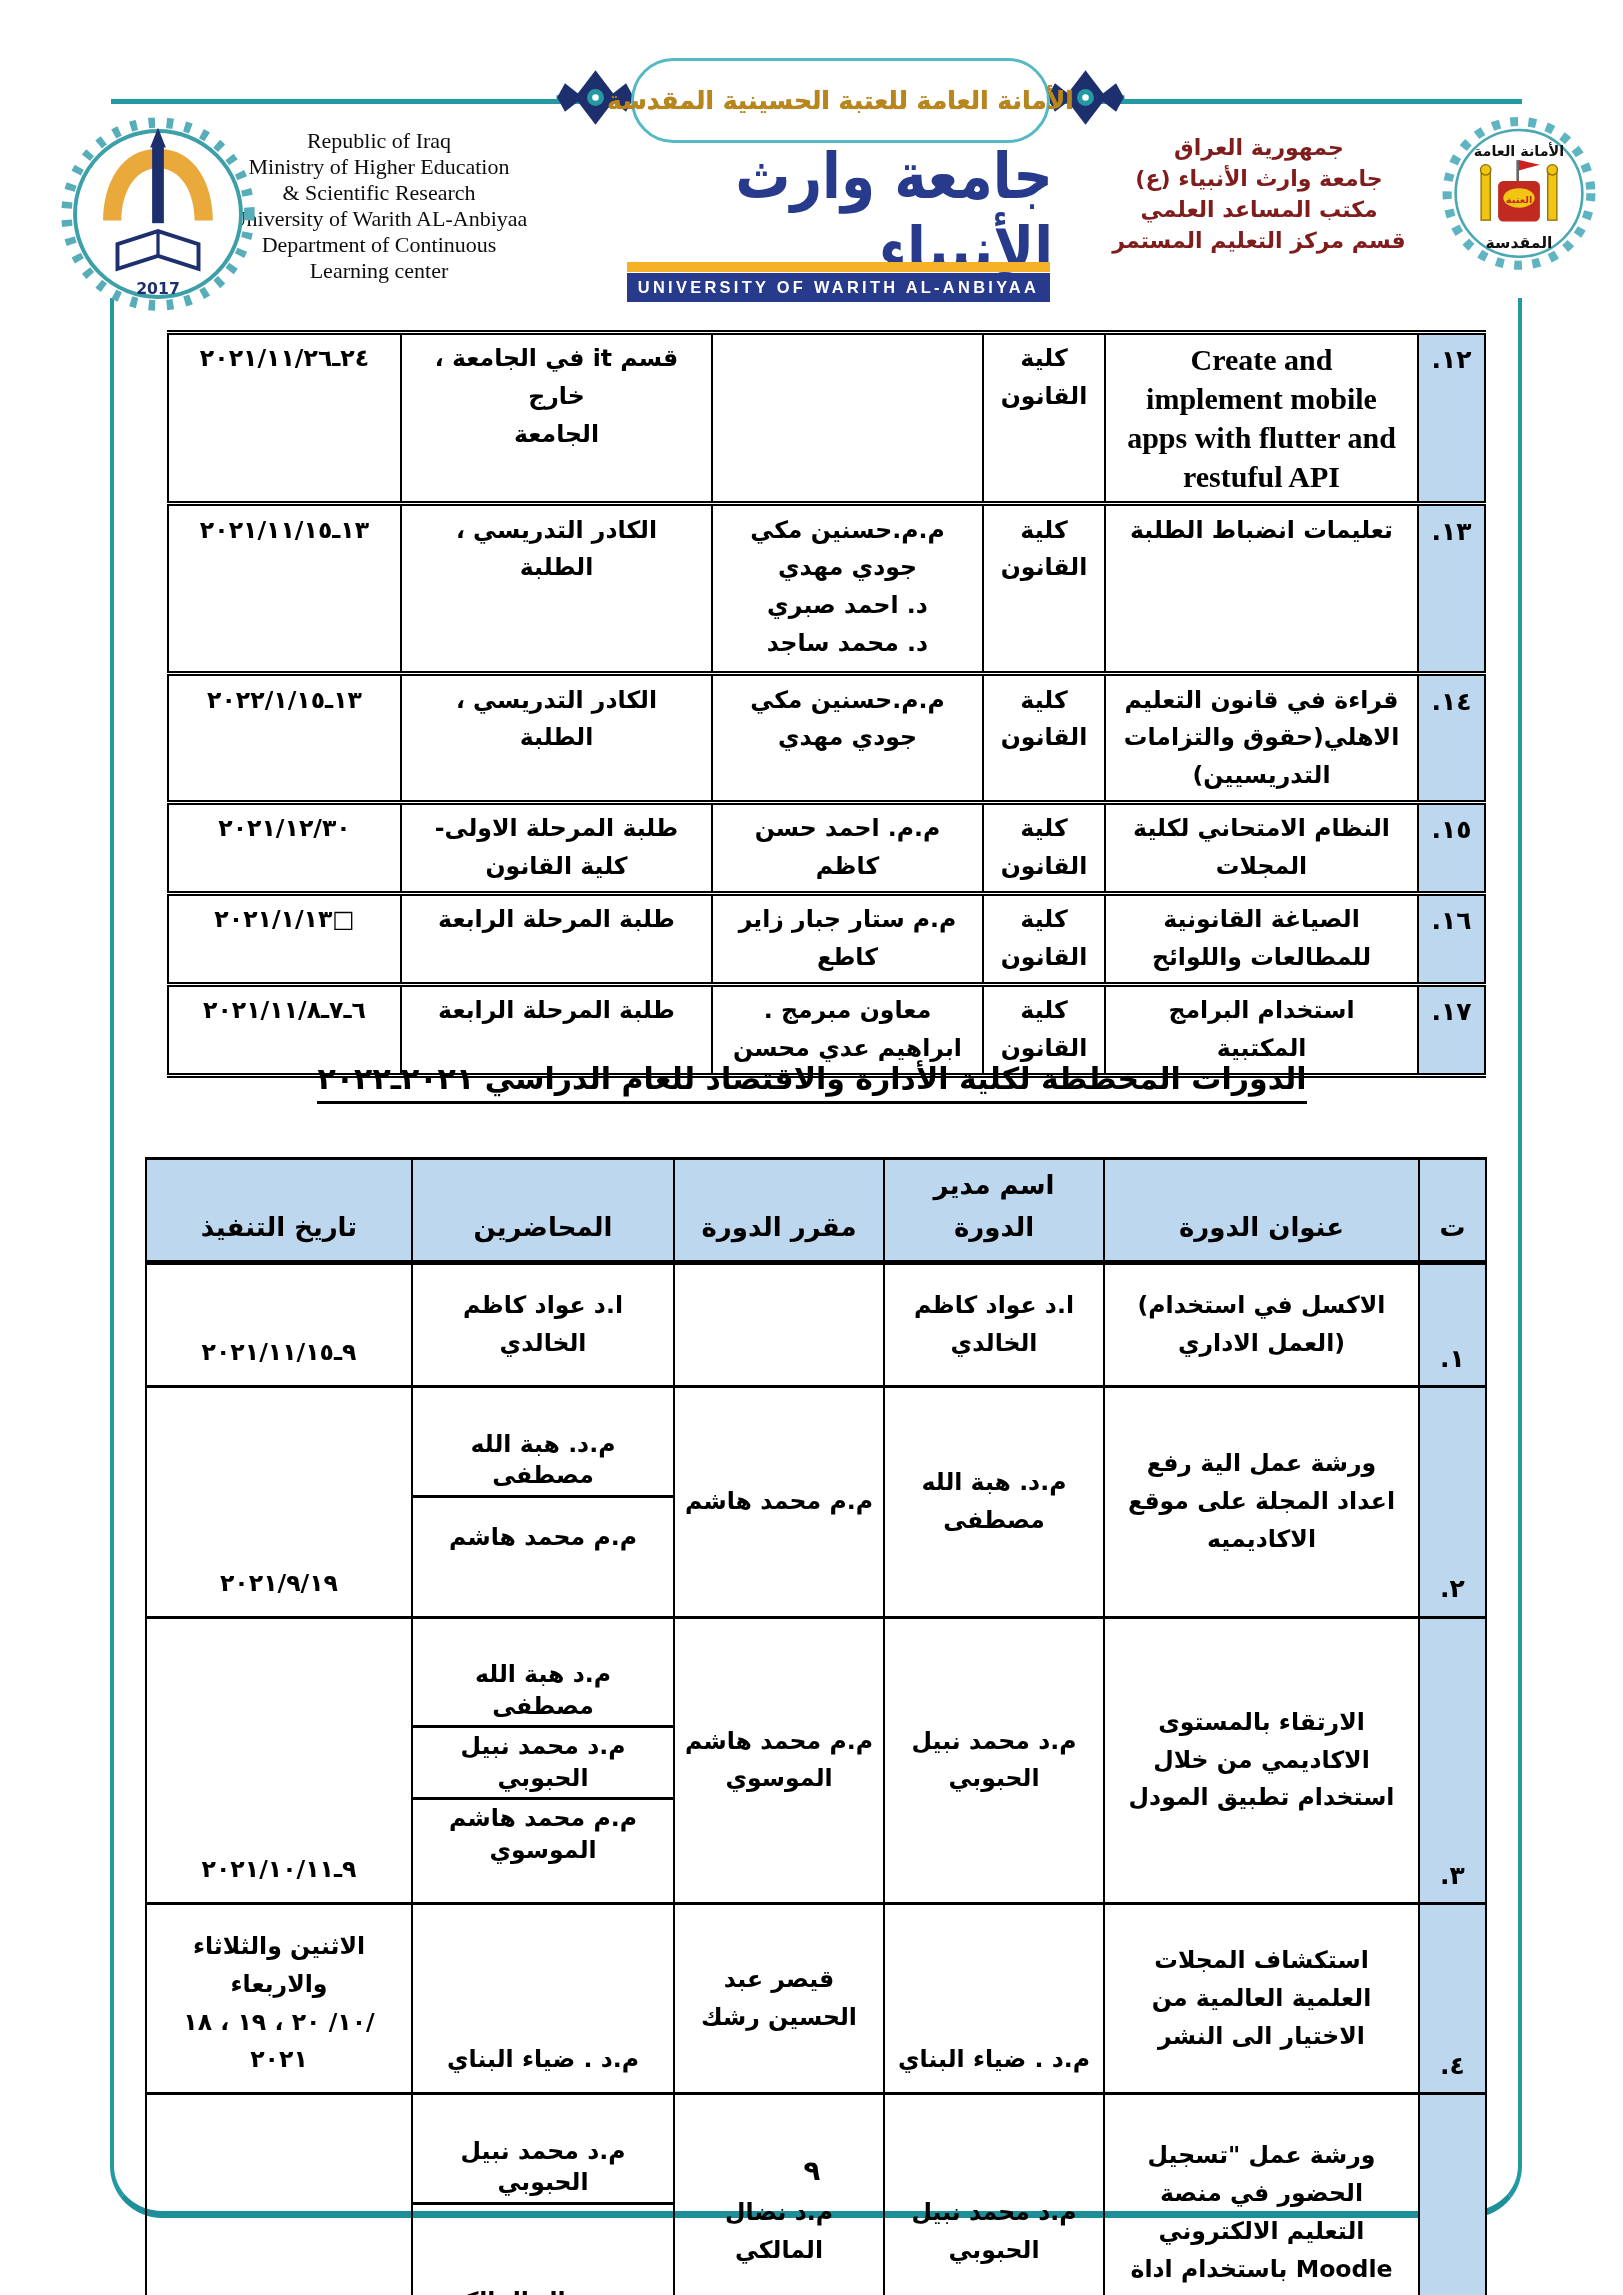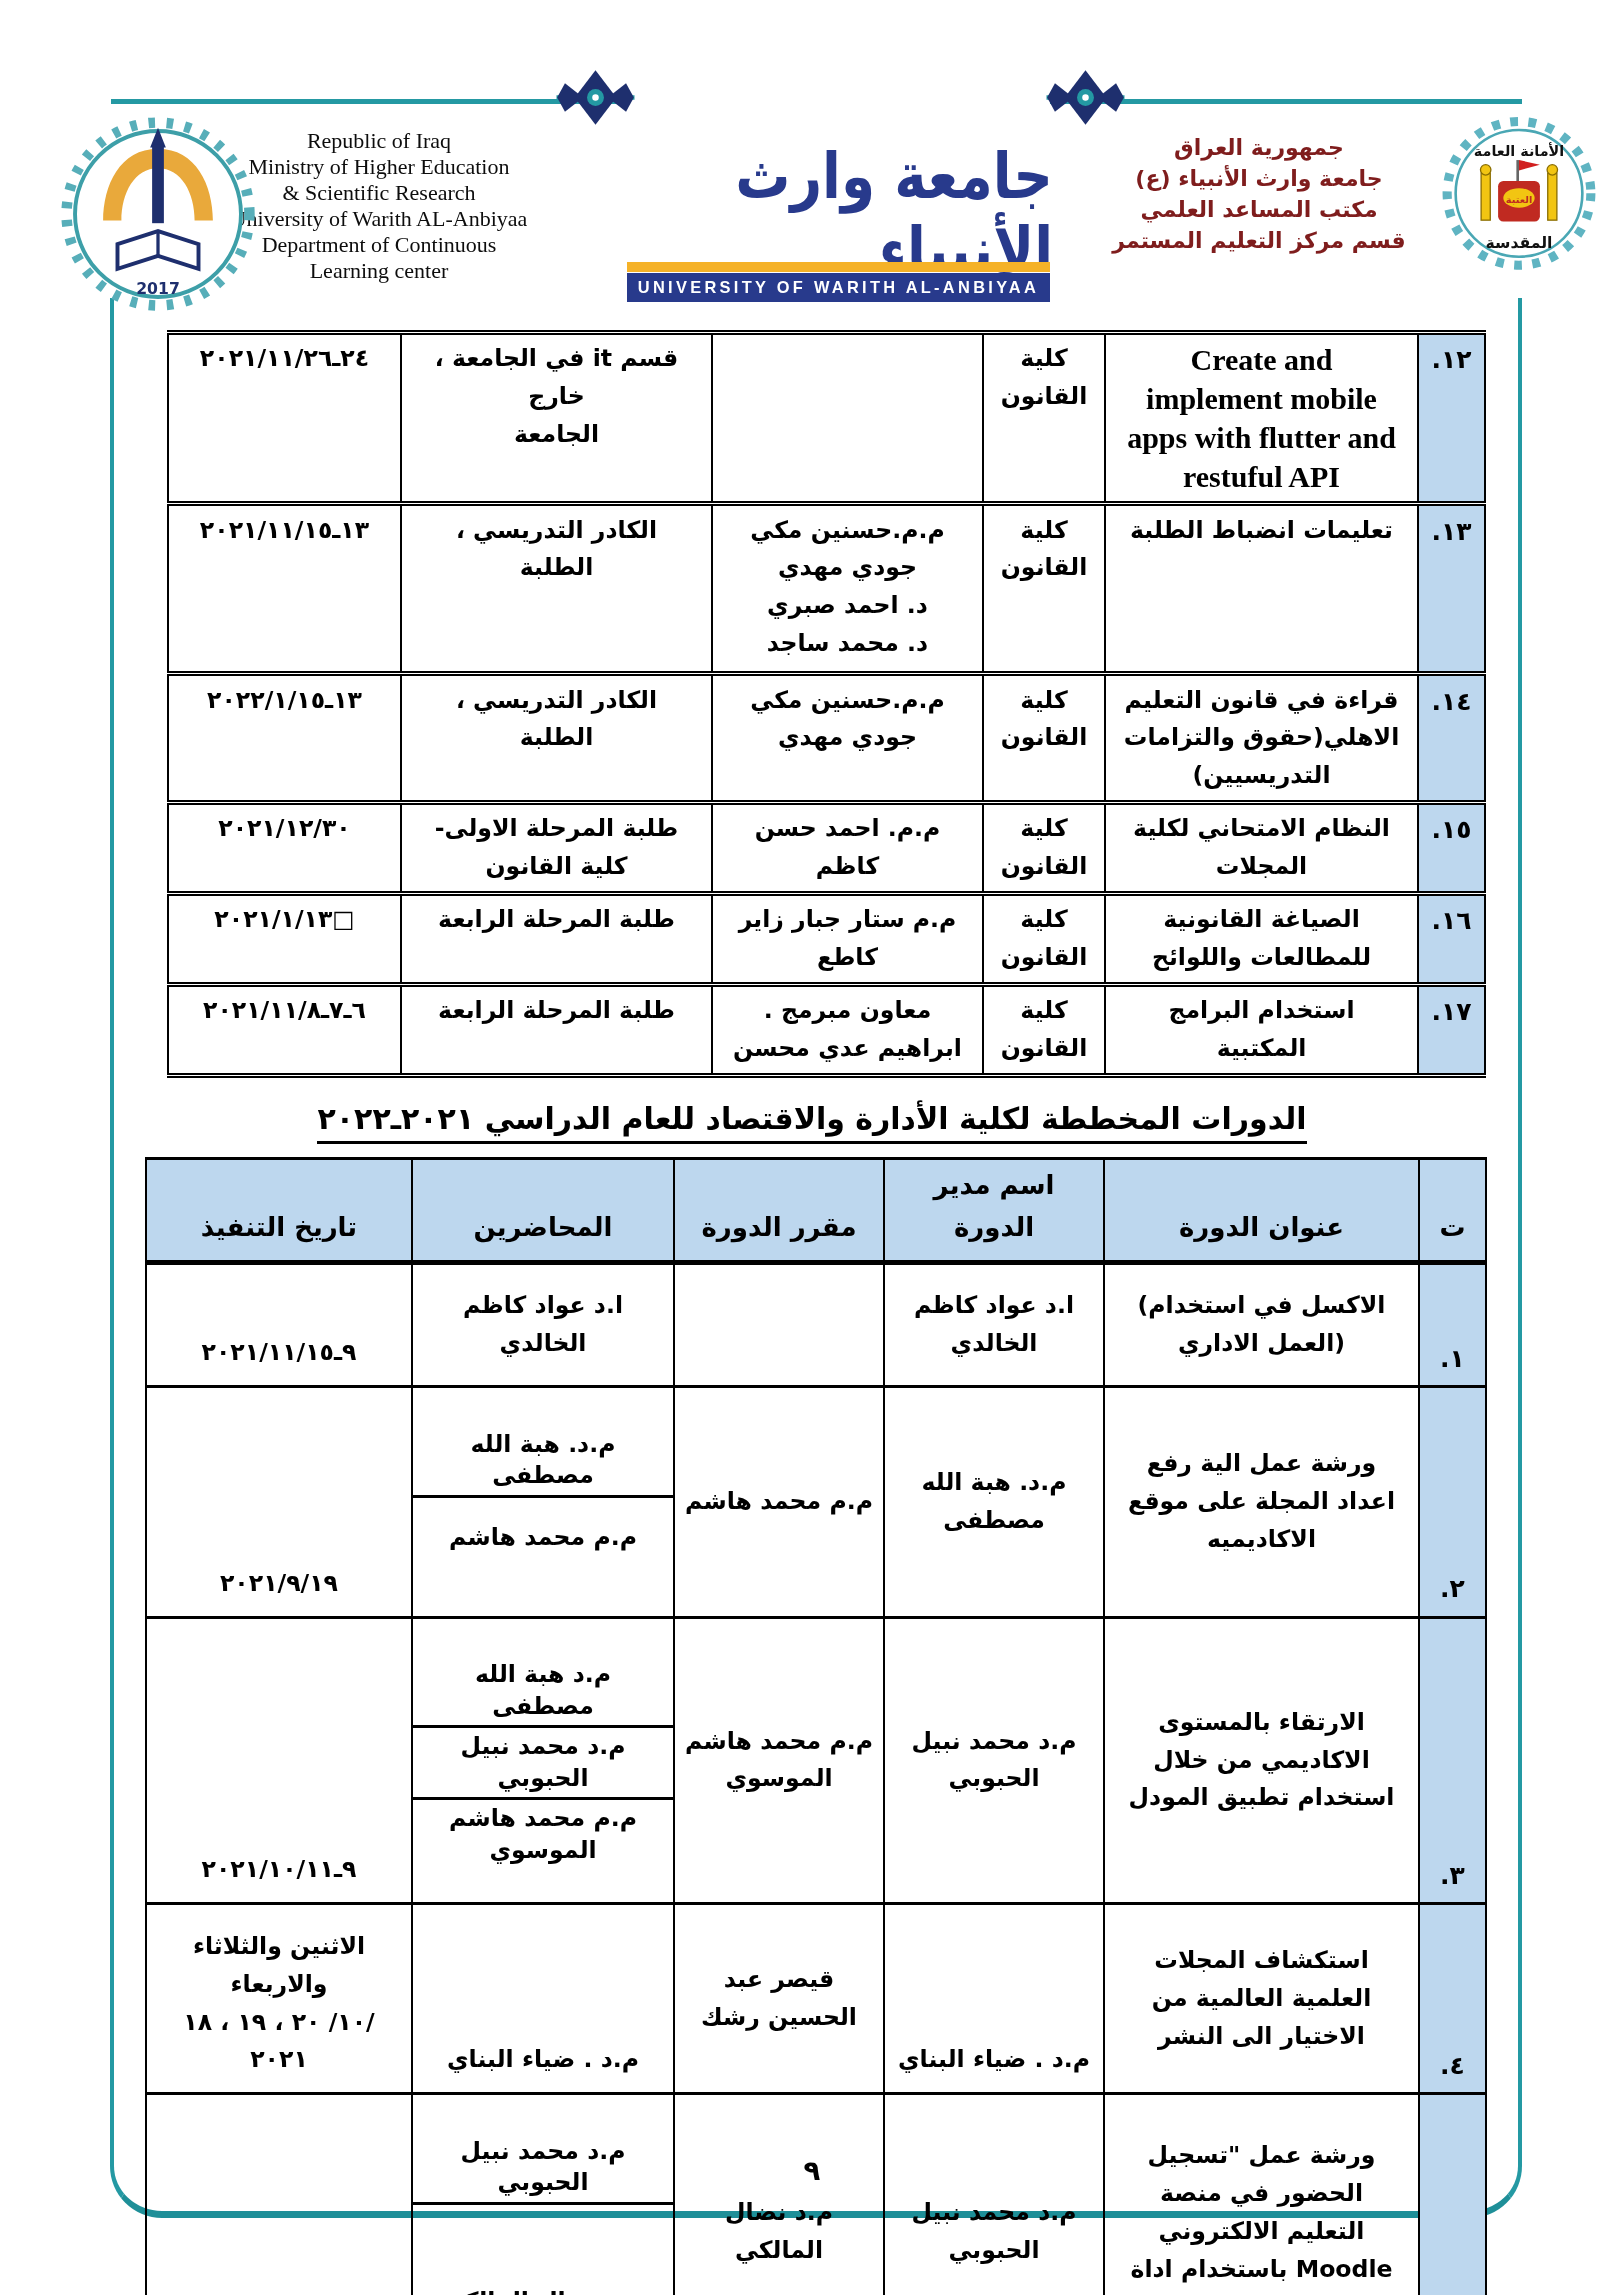--- a/index.html
+++ b/index.html
@@ -46,21 +46,21 @@
   .stack{display:flex;flex-direction:column;width:100%;}
   .stack>div{display:flex;align-items:center;justify-content:center;line-height:1.35;white-space:pre-line;
              padding:2.6px 6.5px;box-sizing:border-box;}
   .stack>div+div{border-top:3.3px solid #000;}
   .stack .push-bottom{align-items:flex-end;padding-bottom:14.4px;}
   .no-bottom{border-bottom:none !important;}
 
   
   .section-title{left:0;top:1061px;width:1624px;text-align:center;direction:rtl;}
   .section-title span{display:inline-block;font-size:30px;font-weight:700;color:#000;
-                      padding-bottom:5.2px;border-bottom:3.3px solid #000;margin-top:40px;}
+                      padding-bottom:5.2px;border-bottom:3.3px solid #000;}
   .page-num{left:0;top:2154px;width:1624px;text-align:center;font-size:27.5px;font-weight:700;color:#000;}
 </style>
 </head>
 <body>
 
 <div class="page">
 
   <div class="frame-top" style="left:111px;width:514px;"></div>
   <div class="frame-top" style="left:1050px;width:472px;"></div>
   <div class="frame-body"></div>
@@ -83,20 +83,23 @@
       <g fill="#1E2F6E">
         <path d="M65 8 L97 50 65 92 33 50Z"></path>
         <path d="M18 28 L46 50 18 72 6 50Z"></path>
         <path d="M112 28 L124 50 112 72 84 50Z"></path>
       </g>
       <circle cx="65" cy="50" r="13" fill="#2499A3"></circle>
       <circle cx="65" cy="50" r="5" fill="#ffffff"></circle>
     </svg>
   </div>
 
+  <div class="abs banner">
+    <span>الأمانة العامة للعتبة الحسينية المقدسة</span>
+  </div>
 
   <div class="abs univ-name">جامعة وارث الأنبياء</div>
   <div class="abs bar-yellow"></div>
   <div class="abs bar-navy">UNIVERSITY OF WARITH AL-ANBIYAA</div>
 
   <div class="abs eng-block">
     <div>Republic of Iraq</div>
     <div>Ministry of  Higher Education</div>
     <div>&amp; Scientific Research</div>
     <div>University of  Warith AL-Anbiyaa</div>

